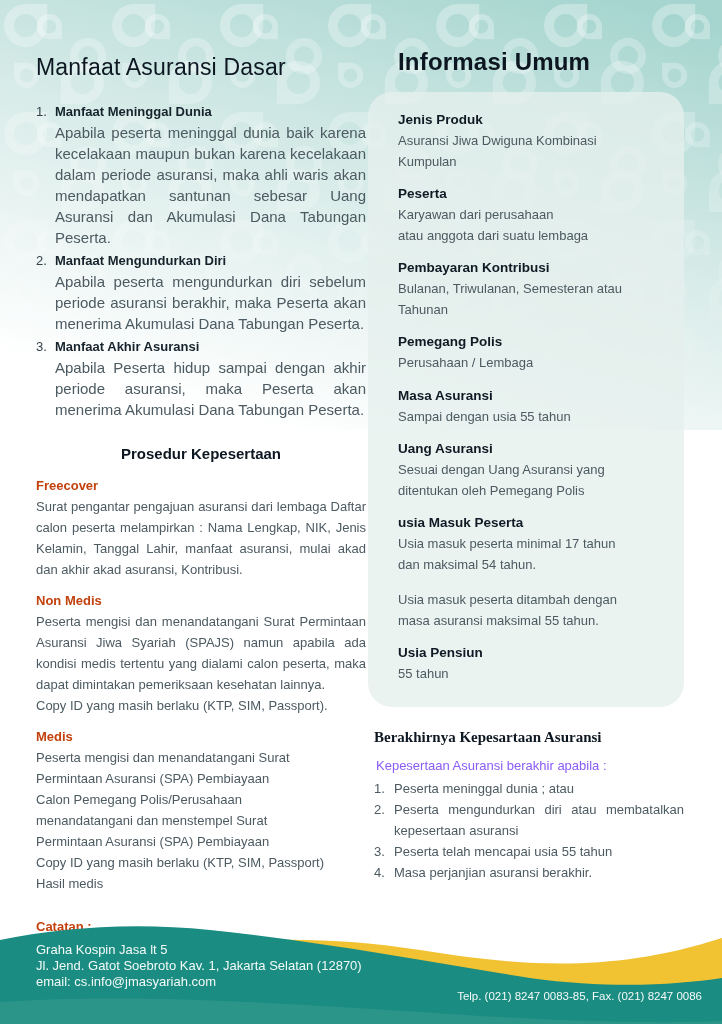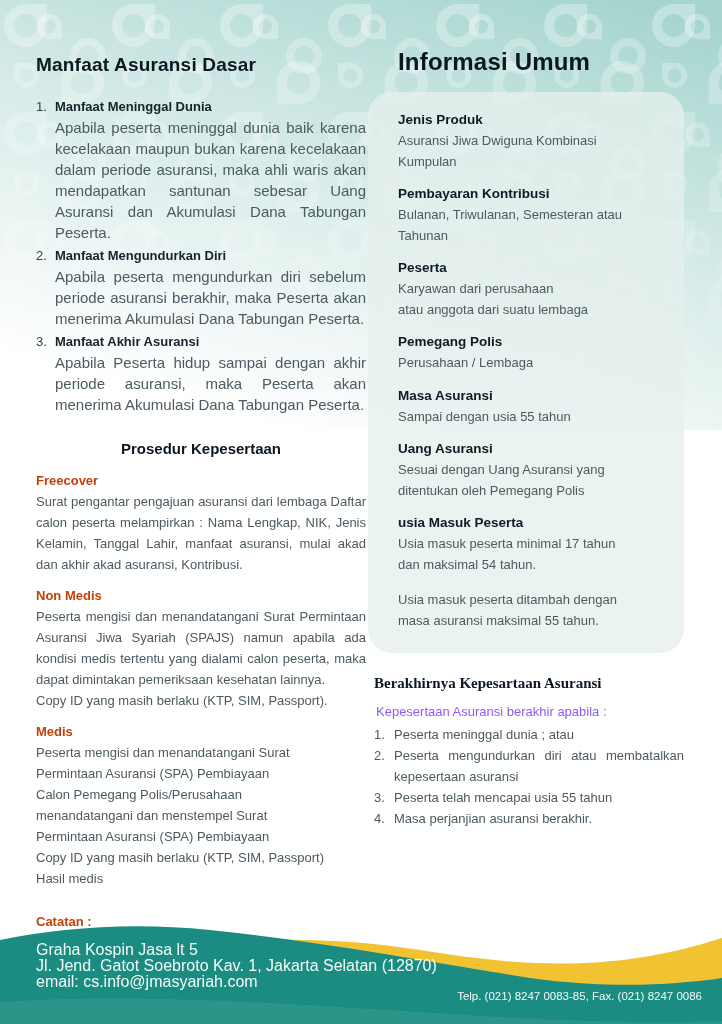--- a/index.html
+++ b/index.html
@@ -5,21 +5,21 @@
   html,body{margin:0;padding:0;background:#ffffff;}
   .page{
     position:relative;width:722px;height:1024px;overflow:hidden;background:#ffffff;
     font-family:"Liberation Sans",sans-serif;-webkit-font-smoothing:antialiased;
   }
   .hero{position:absolute;top:0;left:0;z-index:0;}
   .footer-svg{position:absolute;left:0;bottom:0;z-index:2;}
 
   
   .col-left{position:absolute;left:36px;top:54px;width:330px;z-index:1;}
-  .left-title{font-size:19px;font-weight:700;color:#0d1722;margin:0 0 20px 0;letter-spacing:.2px;}
+  .left-title{font-size:23px;font-weight:400;color:#0d1722;margin:0 0 20px 0;letter-spacing:.2px;}
   .benefits{list-style:none;margin:0;padding:0;}
   .benefit{display:flex;gap:5px;margin-bottom:2px;}
   .b-num{flex:none;width:14px;font-size:13px;line-height:21px;color:#33424b;}
   .b-content{flex:1;}
   .b-title{margin:0;font-size:13px;font-weight:700;line-height:21px;color:#16232c;}
   .b-body{margin:0;font-size:15px;line-height:21px;color:#4c5a61;text-align:justify;}
   .section-title{font-size:15px;font-weight:800;color:#0d1722;margin:25px 0 13px 0;text-align:center;}
   .sub-heading{margin:10px 0 0 0;font-size:13px;font-weight:700;line-height:21px;color:#c2410c;}
   .sub-heading.first{margin-top:0;}
   .sub-body{margin:0;font-size:13px;line-height:21px;color:#4c5a61;}
@@ -42,21 +42,21 @@
   .termination-title{font-size:15px;font-weight:800;color:#0d1722;margin:0 0 9px 0;font-family:Liberation Serif, serif;}
   .termination-intro{margin:0 0 2px 2px;font-size:13px;line-height:21px;color:#8b5cf6;}
   .t-list{list-style:none;margin:0;padding:0;}
   .t-item{display:flex;gap:5px;}
   .t-num{flex:none;width:15px;font-size:13px;line-height:21px;color:#4c5a61;}
   .t-text{flex:1;margin:0;font-size:13px;line-height:21px;color:#4c5a61;}
 
   
   .footer-address{
     position:absolute;left:36px;top:942px;z-index:3;
-    font-size:16px;line-height:16px;color:#f4faf9;white-space:pre-line;
+    font-size:13px;line-height:16px;color:#f4faf9;white-space:pre-line;
   }
   .footer-telp{
     position:absolute;right:20px;top:990px;z-index:3;
     font-size:11.5px;color:#f4faf9;
   }
 </style>
 </head>
 <body>
 
 <div class="page">
@@ -143,28 +143,28 @@
   <div class="col-right">
     <h1 class="right-title">Informasi Umum</h1>
 
     <div class="card">
       <div class="entry">
         <div class="entry-label">Jenis Produk</div>
         <p class="entry-value">Asuransi Jiwa Dwiguna Kombinasi
 Kumpulan</p>
       </div>
       <div class="entry">
+        <div class="entry-label">Peserta</div>
+        <p class="entry-value">Karyawan dari perusahaan
+atau anggota dari suatu lembaga</p>
+      </div>
+      <div class="entry">
         <div class="entry-label">Pembayaran Kontribusi</div>
         <p class="entry-value">Bulanan, Triwulanan, Semesteran atau
 Tahunan</p>
-      </div>
-      <div class="entry">
-        <div class="entry-label">Peserta</div>
-        <p class="entry-value">Karyawan dari perusahaan
-atau anggota dari suatu lembaga</p>
       </div>
       <div class="entry">
         <div class="entry-label">Pemegang Polis</div>
         <p class="entry-value">Perusahaan / Lembaga</p>
       </div>
       <div class="entry">
         <div class="entry-label">Masa Asuransi</div>
         <p class="entry-value">Sampai dengan usia 55 tahun</p>
       </div>
       <div class="entry">
@@ -172,20 +172,24 @@
         <p class="entry-value">Sesuai dengan Uang Asuransi yang
 ditentukan oleh Pemegang Polis</p>
       </div>
       <div class="entry">
         <div class="entry-label">usia Masuk Peserta</div>
         <p class="entry-value">Usia masuk peserta minimal 17 tahun
 dan maksimal 54 tahun.</p>
         <p class="entry-value2">Usia masuk peserta ditambah dengan
 masa asuransi maksimal 55 tahun.</p>
       </div>
+      <div class="entry">
+        <div class="entry-label">Usia Pensiun</div>
+        <p class="entry-value">55 tahun</p>
+      </div>
     </div>
 
     <div class="termination">
       <h2 class="termination-title">Berakhirnya Kepesartaan Asuransi</h2>
       <p class="termination-intro">Kepesertaan Asuransi berakhir apabila :</p>
       <ol class="t-list">
         <li class="t-item">
           <span class="t-num">1.</span>
           <p class="t-text">Peserta meninggal dunia ; atau</p>
         </li>

